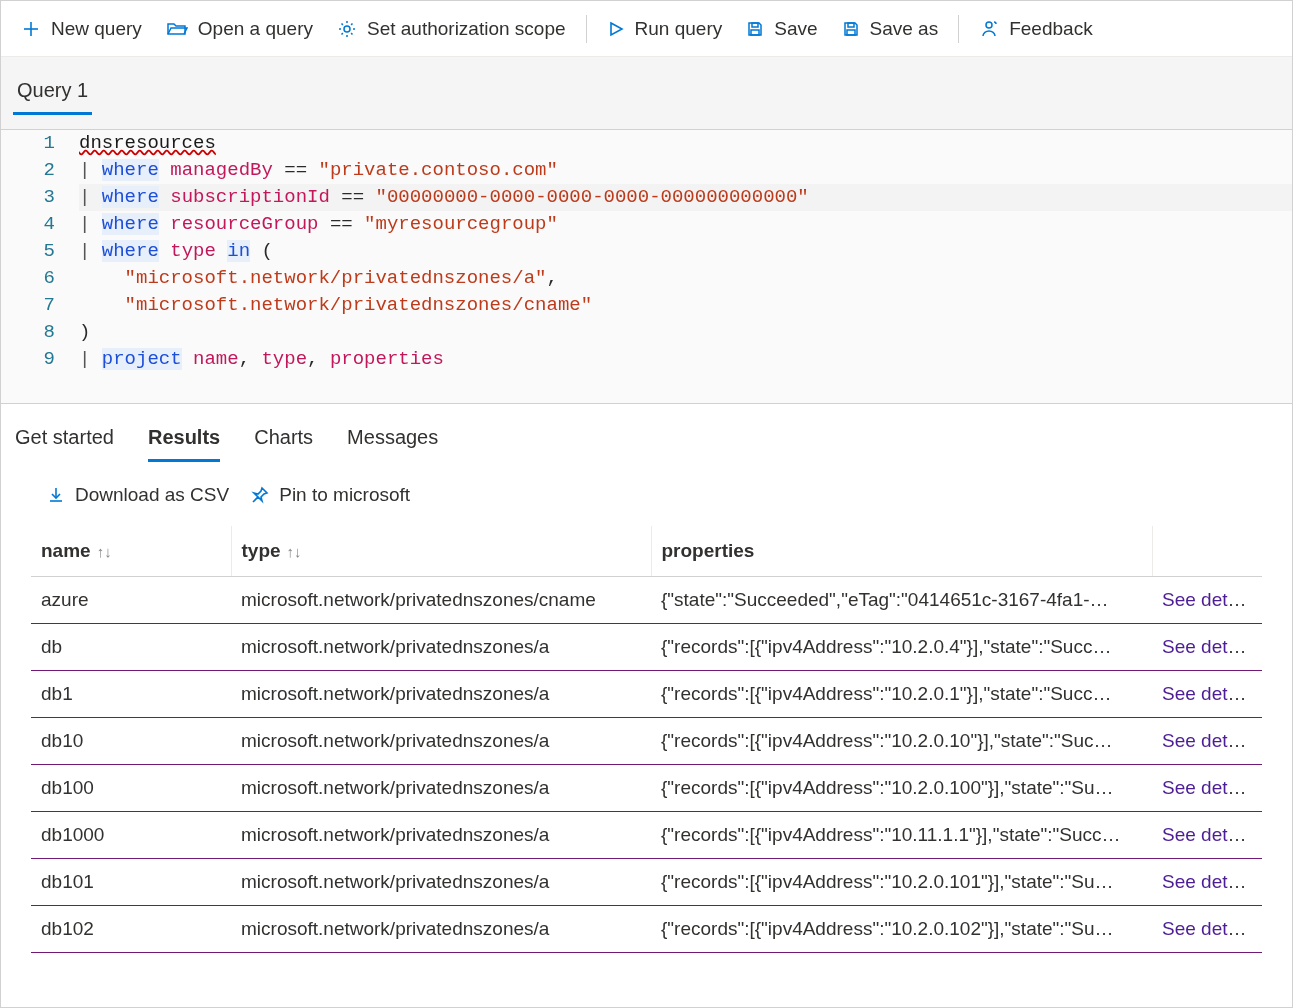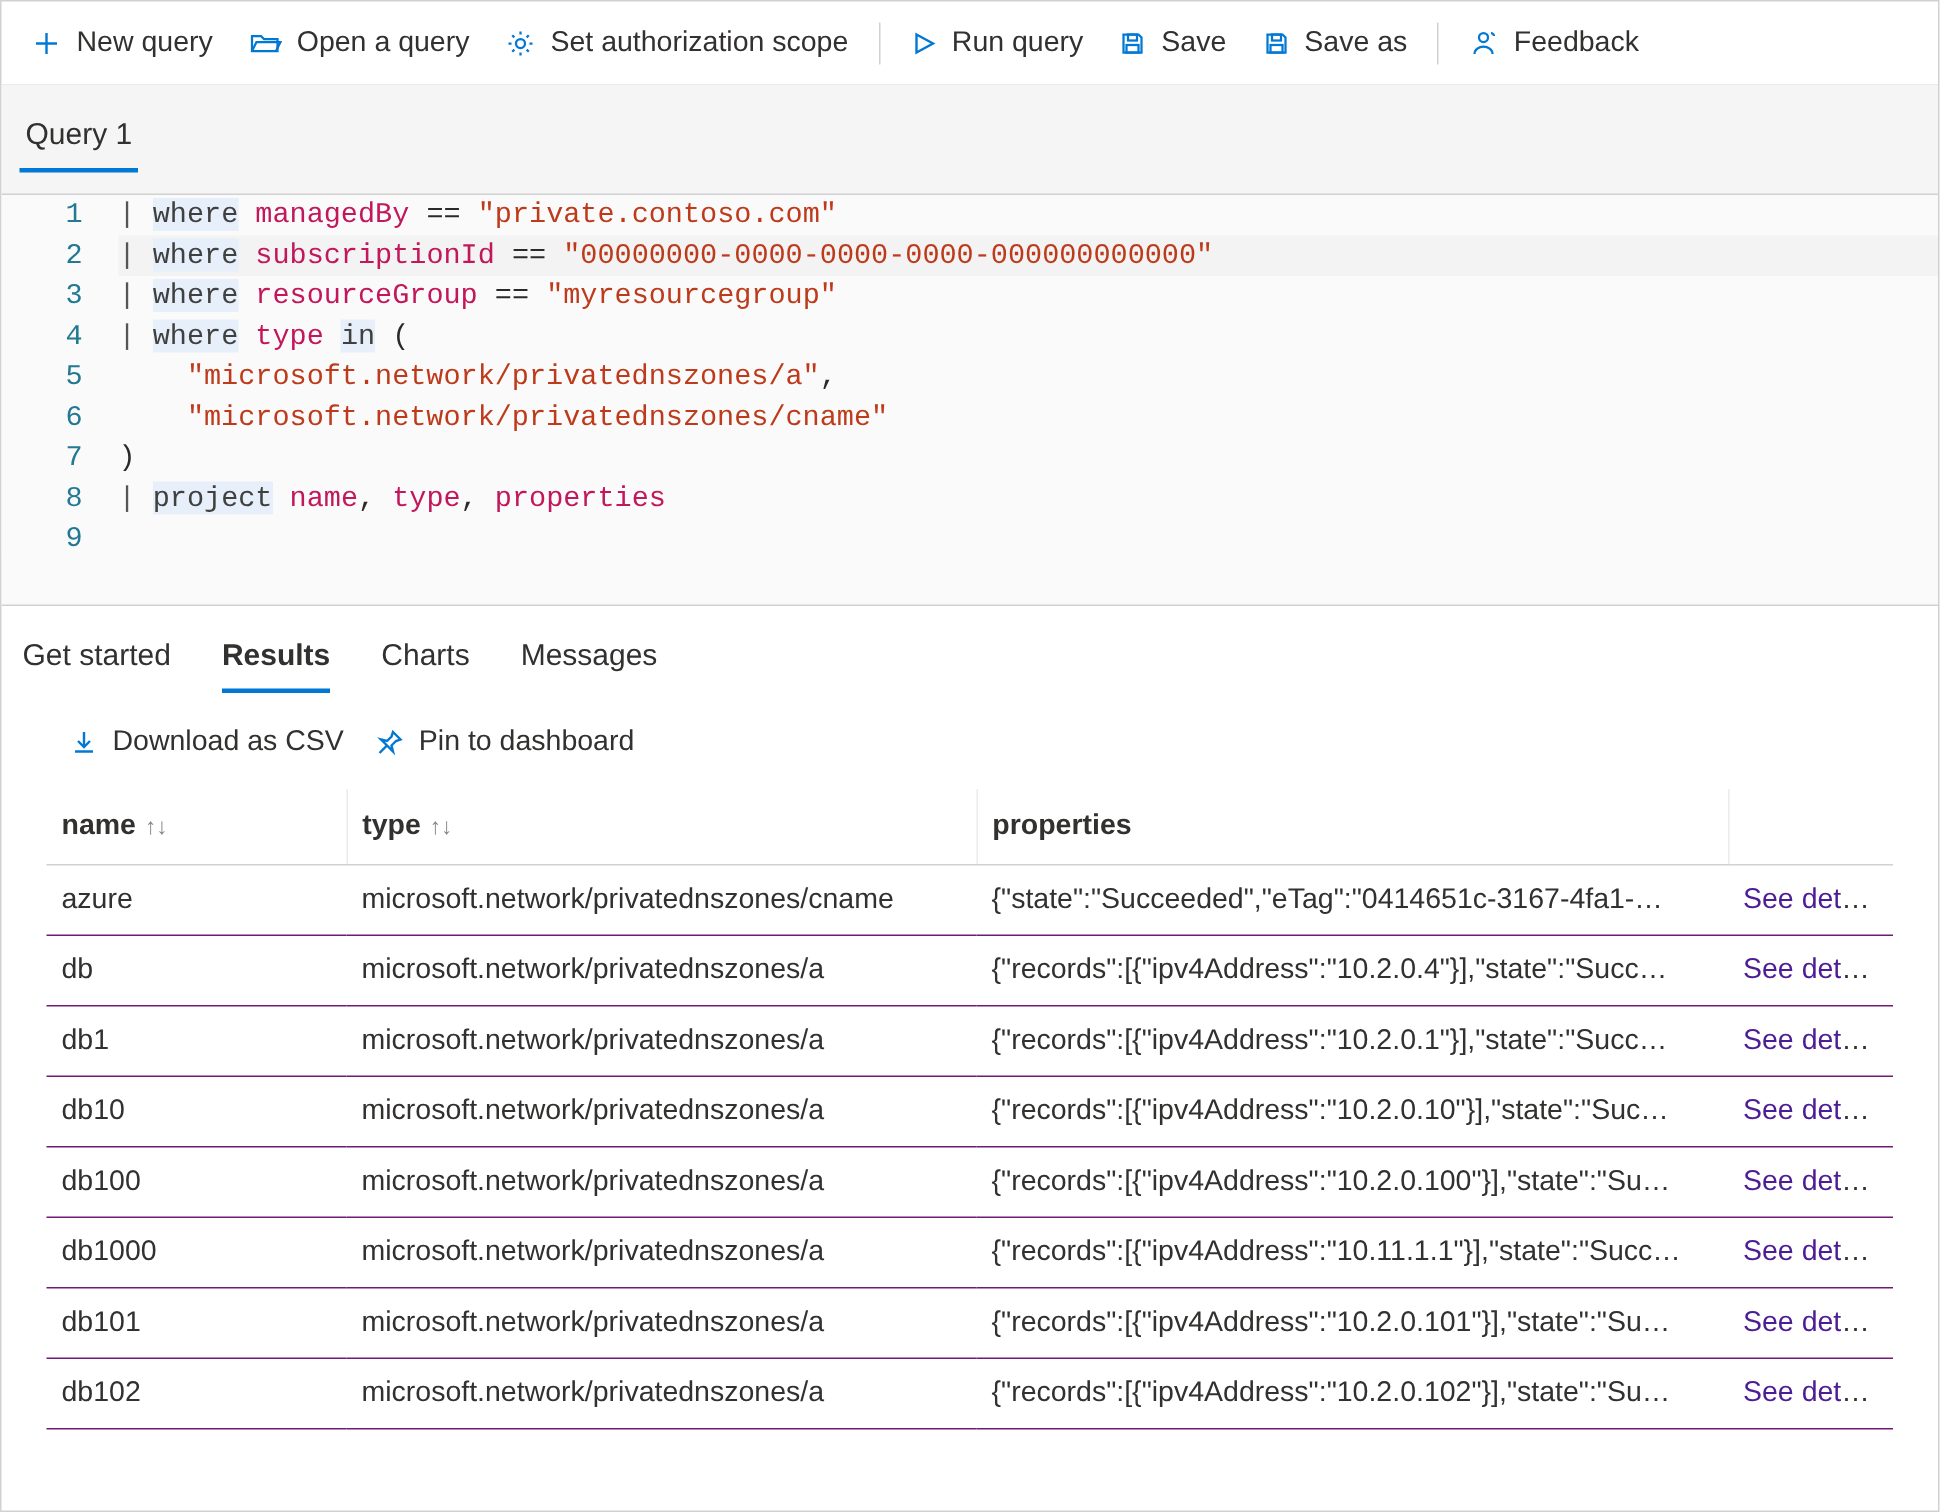--- a/index.html
+++ b/index.html
@@ -70,21 +70,21 @@
     color: #237893;
     padding-right: 24px;
     user-select: none;
     background: #fafafa;
   }
   .gutter div { height: 27px; }
   .code { flex: 1; background: #fafafa; }
   .code .line { height: 27px; white-space: pre; }
   .tok-table { color: #1a1a1a; text-decoration: underline wavy #cc0000; text-decoration-skip-ink: none; }
   .tok-pipe { color: #555; }
-  .tok-kw   { color: #404040; background: #e6effa; }
+  .tok-kw   { color: #1d4ed8; background: #e6effa; }
   .tok-id   { color: #c2185b; }
   .tok-op   { color: #2a2a2a; }
   .tok-str  { color: #bd3b1b; }
   .hl3 { background: #f3f3f3; }
   
   .rtabs {
     display: flex;
     gap: 34px;
     padding: 16px 14px 0 14px;
   }
@@ -225,20 +225,21 @@
       <div>2</div>
       <div>3</div>
       <div>4</div>
       <div>5</div>
       <div>6</div>
       <div>7</div>
       <div>8</div>
       <div>9</div>
   </div>
   <div class="code">
+    <div class="line"><span class="tok-table">dnsresources</span></div>
     <div class="line"><span class="tok-pipe">| </span><span class="tok-kw">where</span> <span class="tok-id">managedBy</span> <span class="tok-op">==</span> <span class="tok-str">"private.contoso.com"</span></div>
     <div class="line hl3"><span class="tok-pipe">| </span><span class="tok-kw">where</span> <span class="tok-id">subscriptionId</span> <span class="tok-op">==</span> <span class="tok-str">"00000000-0000-0000-0000-000000000000"</span></div>
     <div class="line"><span class="tok-pipe">| </span><span class="tok-kw">where</span> <span class="tok-id">resourceGroup</span> <span class="tok-op">==</span> <span class="tok-str">"myresourcegroup"</span></div>
     <div class="line"><span class="tok-pipe">| </span><span class="tok-kw">where</span> <span class="tok-id">type</span> <span class="tok-kw">in</span> <span class="tok-op">(</span></div>
     <div class="line">    <span class="tok-str">"microsoft.network/privatednszones/a"</span><span class="tok-op">,</span></div>
     <div class="line">    <span class="tok-str">"microsoft.network/privatednszones/cname"</span></div>
     <div class="line"><span class="tok-op">)</span></div>
     <div class="line"><span class="tok-pipe">| </span><span class="tok-kw">project</span> <span class="tok-id">name</span><span class="tok-op">,</span> <span class="tok-id">type</span><span class="tok-op">,</span> <span class="tok-id">properties</span></div>
   </div>
 </div>
@@ -260,21 +261,21 @@
         </svg>
     </span>
     <span>Download as CSV</span>
   </div>
   <div class="raction">
     <span class="icon">
       <svg width="18" height="18" viewBox="0 0 18 18" fill="none" stroke="currentColor" stroke-width="1.6">
           <path d="M11 2l5 5-3 1-3 3 1 4-4-4-5 5 5-5-4-4 4 1 3-3z"></path>
         </svg>
     </span>
-    <span>Pin to dashboard</span>
+    <span>Pin to microsoft</span>
   </div>
 </div>
 
 <table class="rtable">
   <colgroup>
       <col class="c-name">
       <col class="c-type">
       <col class="c-prop">
       <col class="c-det">
     </colgroup>

